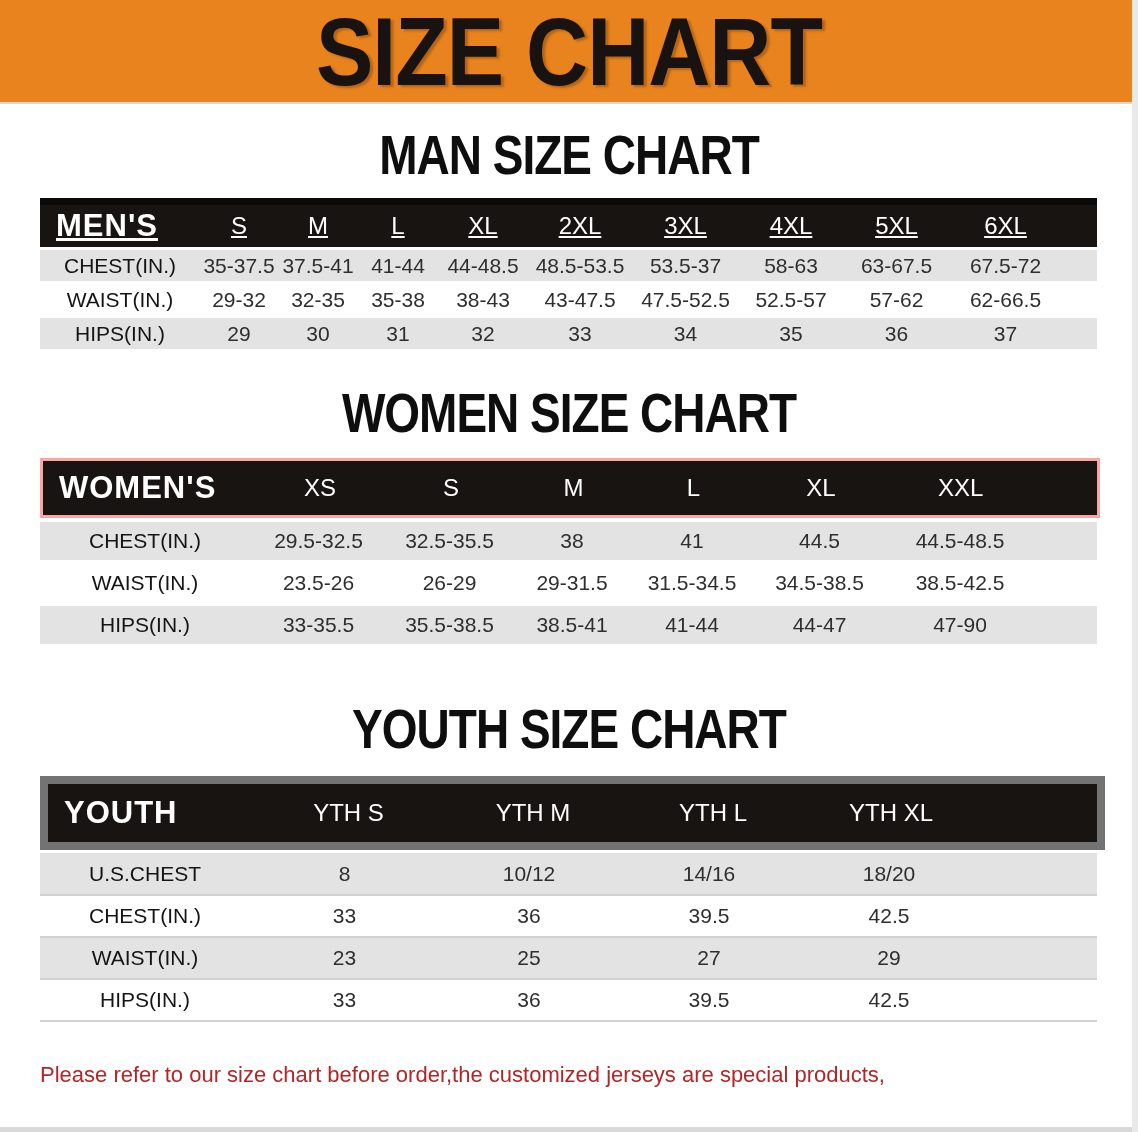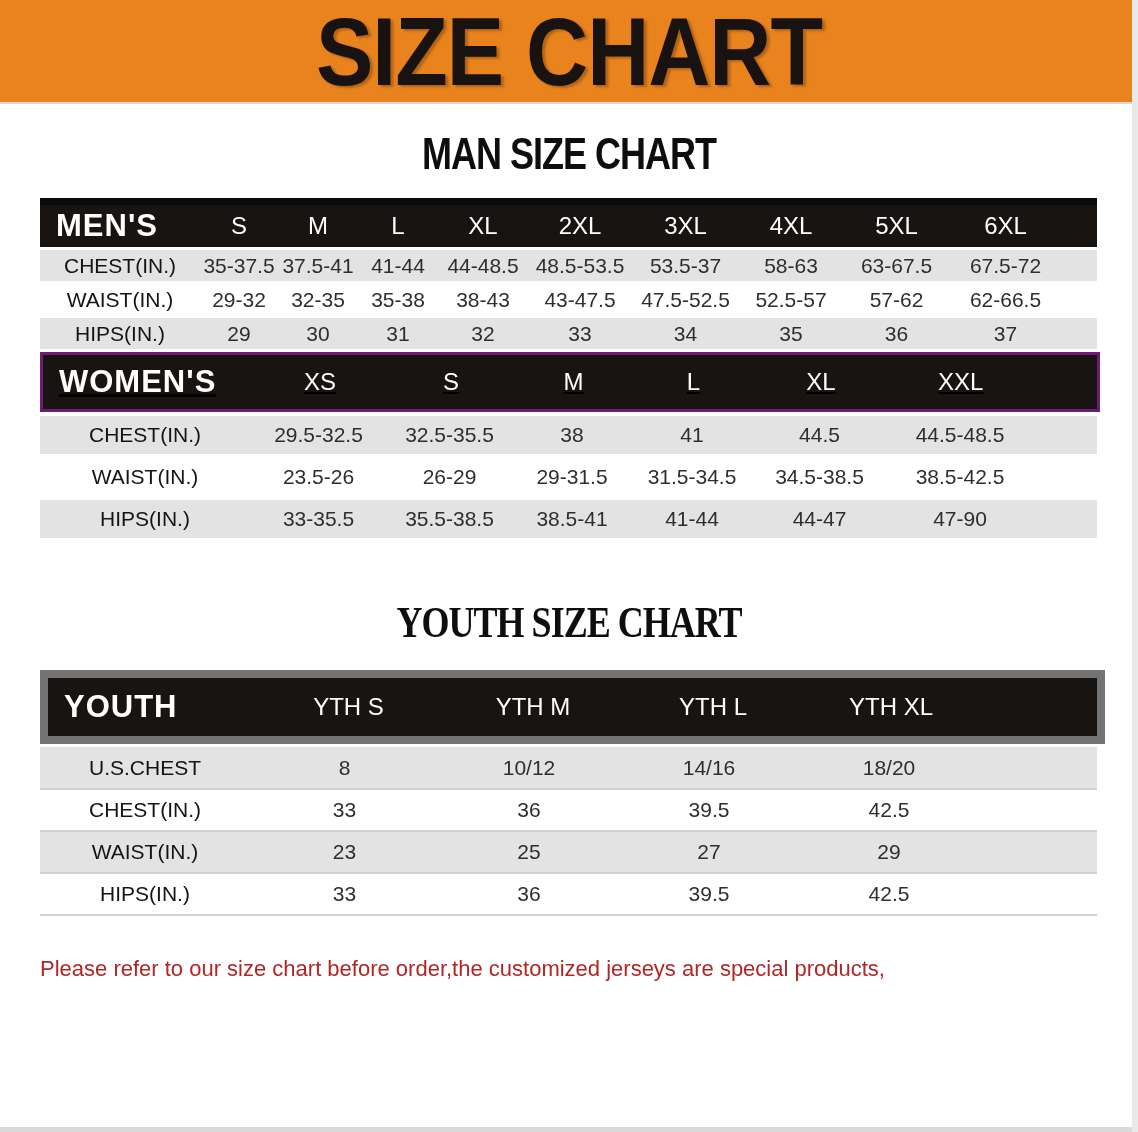--- a/index.html
+++ b/index.html
@@ -12,40 +12,40 @@
     height:102px;background:#e8831e;display:flex;align-items:center;justify-content:center;
     border-bottom:2px solid #d8d8d8;
   }
   .banner-title{
     display:inline-block;font-weight:bold;font-size:86px;letter-spacing:-1px;
     color:#181311;transform:scaleY(1.12);transform-origin:center;
     text-shadow:3px 2px 2px rgba(80,40,0,0.35);white-space:nowrap;
   }
   
   .section-heading{
-    margin:0;text-align:center;font-size:36px;font-weight:bold;color:#0e0e0e;
+    margin:0;text-align:center;font-size:46px;font-weight:bold;color:#0e0e0e;
     letter-spacing:-1px;line-height:48px;
   }
   .section-heading > span{display:inline-block;transform:scaleY(1.22);transform-origin:center;white-space:nowrap;}
   .sec-men  .section-heading{margin-top:26px;margin-bottom:20px;}
   .sec-women .section-heading{margin-top:36px;margin-bottom:22px;}
-  .sec-youth .section-heading{margin-top:56px;margin-bottom:24px;font-family:Liberation Serif, serif;}
+  .sec-youth .section-heading{margin-top:56px;margin-bottom:24px;}
   
   .table-wrap{width:1057px;margin-left:40px;}
   table{table-layout:fixed;width:1057px;border-collapse:collapse;}
   .hdr-table th{
     background:#181411;color:#ffffff;font-size:24px;font-weight:normal;
     text-align:center;padding:0;white-space:nowrap;
   }
   .hdr-table th.lbl{
     text-align:left;padding-left:16px;font-weight:bold;font-size:31px;letter-spacing:1px;
   }
   .sec-men  .hdr-table{border-top:7px solid #0b0b0b;}
-  .sec-men  .hdr-table th{height:42px;}
-  .sec-women .hdr-table{border:3px solid #701a75;text-decoration:underline;}
+  .sec-men  .hdr-table th{height:42px;text-decoration:underline;}
+  .sec-women .hdr-table{border:3px solid #fca5a5;}
   .sec-women .hdr-table th{height:54px;}
   .sec-youth .hdr-table{border:8px solid #737373;}
   .sec-youth .hdr-table th{height:58px;}
   .body-table{border-collapse:separate;border-spacing:0 3px;}
   .sec-women .body-table{border-spacing:0 4px;}
   .sec-youth .body-table{border-collapse:collapse;margin-top:3px;}
   .body-table td{
     text-align:center;font-size:21px;color:#2e2e2e;padding:0;white-space:nowrap;
   }
   .body-table td.lbl{font-size:21px;color:#141414;}
@@ -155,20 +155,23 @@
             <td>35</td>
             <td>36</td>
             <td class="last">37</td>
           </tr>
         </tbody>
     </table>
   </div>
 </section>
 
 <section class="sec-women">
+  <h2 class="section-heading">
+    <span>WOMEN SIZE CHART</span>
+  </h2>
   <div class="table-wrap">
     <table class="hdr-table">
       <colgroup>
           <col style="width:210px">
           <col style="width:137px">
           <col style="width:125px">
           <col style="width:120px">
           <col style="width:120px">
           <col style="width:135px">
           <col style="width:210px">

